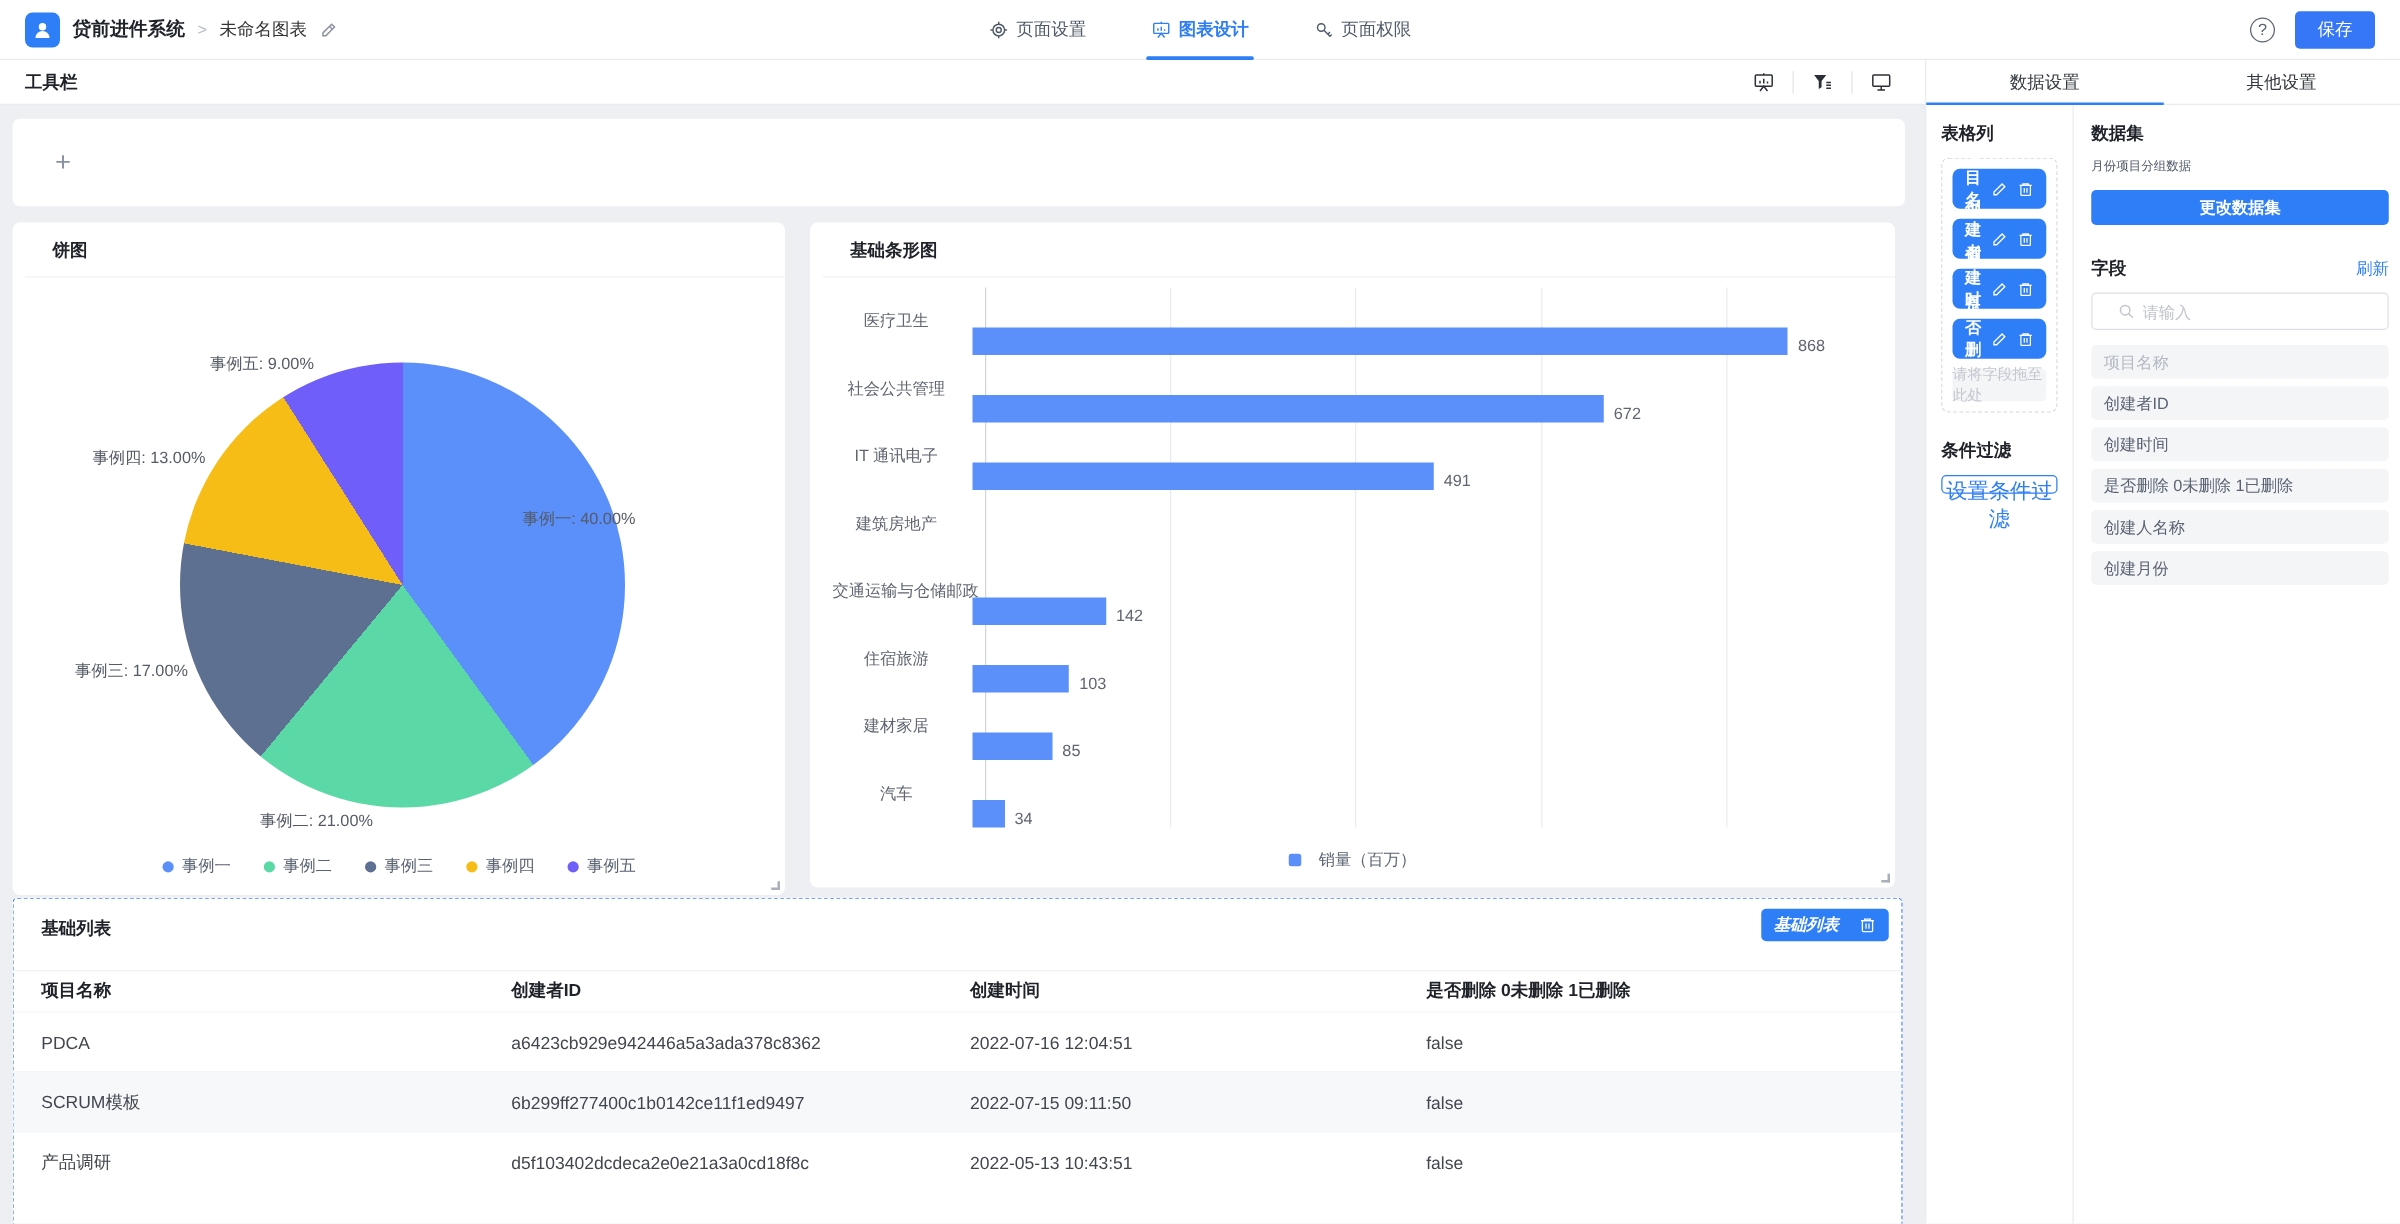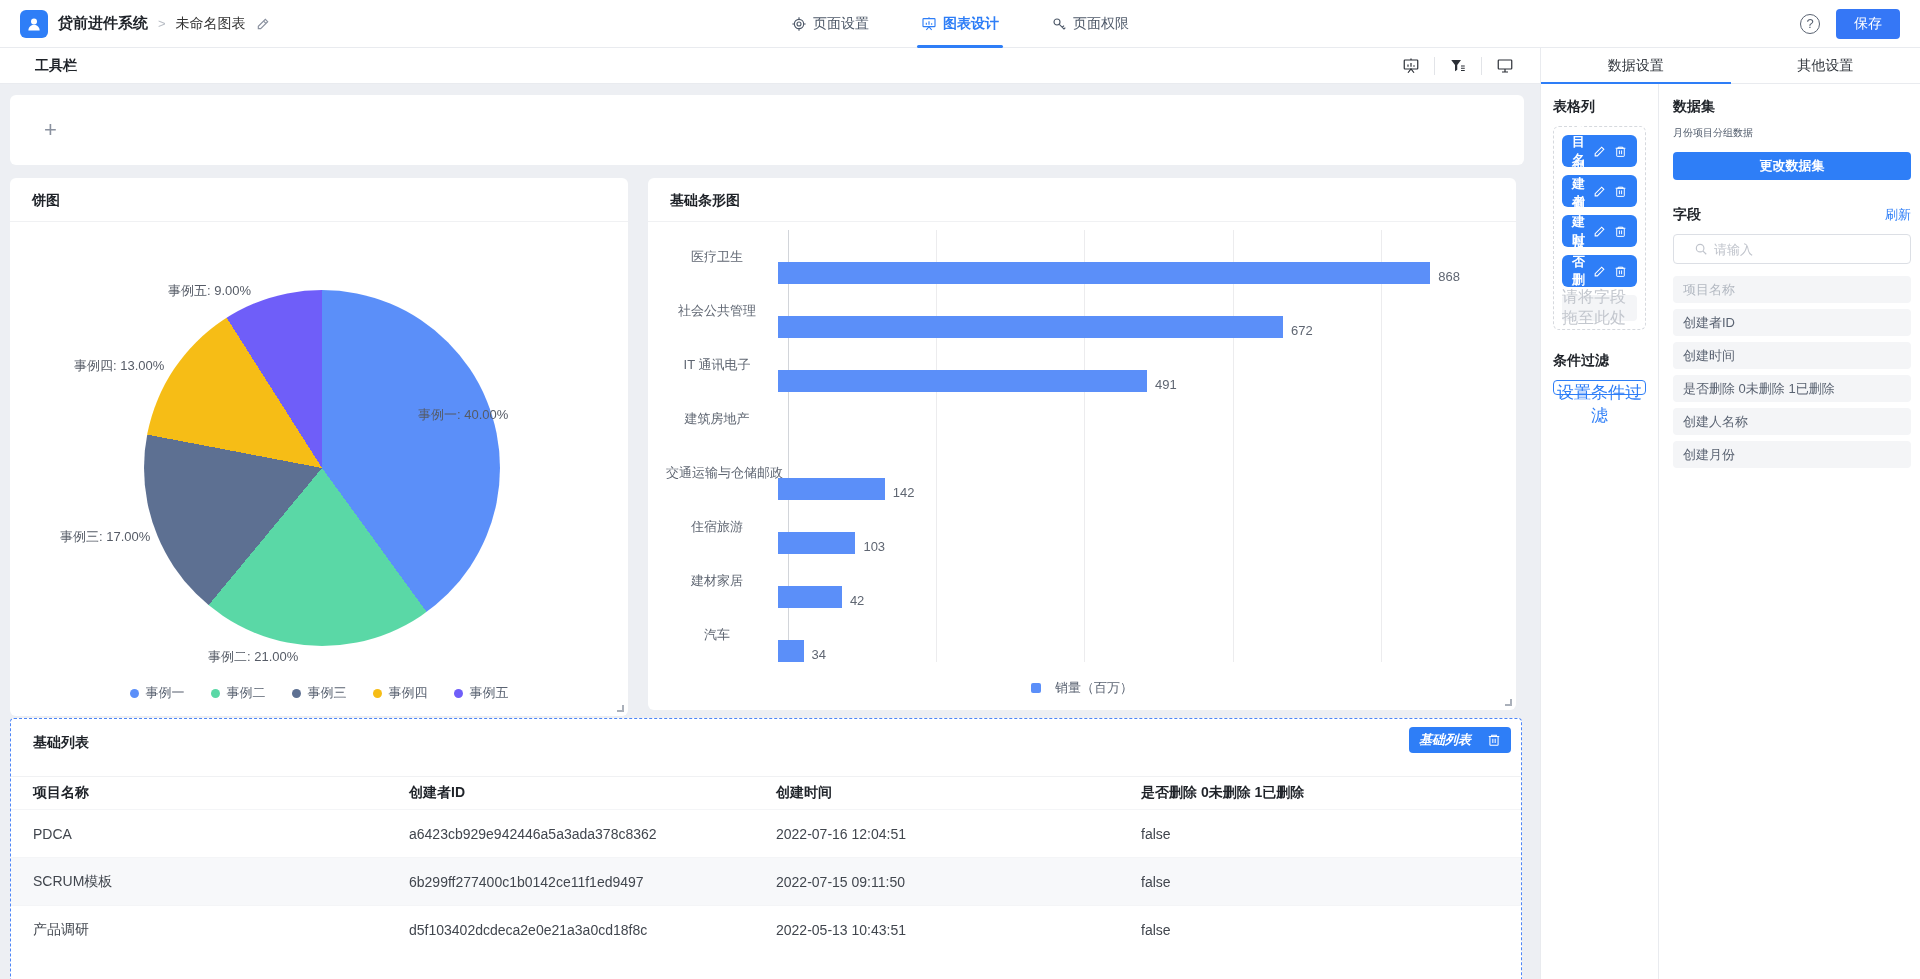--- a/index.html
+++ b/index.html
@@ -18,58 +18,58 @@
   .header-tabs { position:absolute; left:50%; transform:translateX(-50%); height:48px; display:flex; gap:44px; }
   .h-tab { display:flex; align-items:center; gap:6px; color:#4e5969; font-size:14px; cursor:pointer; position:relative; padding:0 4px; }
   .h-tab.active { color:#2e7ef7; font-weight:bold; }
   .h-tab.active::after { content:""; position:absolute; left:0; right:0; bottom:0; height:3px; background:#2e7ef7; border-radius:2px; }
   .header-right { margin-left:auto; display:flex; align-items:center; gap:16px; padding-right:20px; }
   .help-circle { width:20px; height:20px; border:1.5px solid #5a6372; border-radius:50%; color:#5a6372; font-size:13px; display:flex; align-items:center; justify-content:center; cursor:pointer; }
   .save-btn { background:#3577f6; color:#fff; border:none; border-radius:4px; height:30px; padding:0 18px; font-size:14px; font-family:inherit; cursor:pointer; }
 
   
   .toolbar { position:absolute; top:48px; left:0; width:1540px; height:36px; background:#fff; border-bottom:1px solid #e9ebef; display:flex; align-items:center; z-index:20; }
-  .toolbar-title { font-weight:bold; font-size:14px; padding-left:35px; color:#1f2329; }
+  .toolbar-title { font-weight:bold; font-size:14px; padding-left:20px; color:#1f2329; }
   .toolbar-icons { margin-left:auto; display:flex; align-items:center; gap:14px; padding-right:26px; color:#2b2f36; }
   .tb-icon { cursor:pointer; display:flex; }
   .tb-sep { width:1px; height:18px; background:#e2e4e8; }
 
   
   .right-panel { position:absolute; top:48px; right:0; width:380px; bottom:0; background:#fff; border-left:1px solid #e9ebef; z-index:20; }
   .rp-tabs { display:flex; height:36px; border-bottom:1px solid #e9ebef; }
   .rp-tab { flex:1; display:flex; align-items:center; justify-content:center; font-size:14px; color:#33383f; cursor:pointer; position:relative; }
   .rp-tab.active::after { content:""; position:absolute; left:0; right:0; bottom:-1px; height:2px; background:#2e7ef7; }
   .rp-body { display:flex; height:calc(100% - 36px); }
   .rp-col-left { width:187px; border-right:1px solid #e9ebef; padding:14px 12px; }
   .rp-col-right { flex:1; padding:14px 14px; }
   .rp-section-title { font-weight:bold; font-size:14px; color:#1f2329; margin-bottom:10px; }
   .pill-box { border:1px dashed #d6d9de; border-radius:6px; padding:8px; display:flex; flex-direction:column; gap:8px; }
   .pill { background:#2e7ef7; border-radius:6px; height:32px; display:flex; align-items:center; padding:0 10px; color:#fff; font-size:13px; font-weight:bold; cursor:grab; }
   .pill-label { flex:1; }
   .pill-ico { display:flex; margin-left:8px; cursor:pointer; color:#fff; }
-  .drop-hint { background:#f4f5f7; border-radius:4px; height:26px; display:flex; align-items:center; justify-content:center; color:#c3c7ce; font-size:16px; }
+  .drop-hint { background:#f4f5f7; border-radius:4px; height:26px; display:flex; align-items:center; justify-content:center; color:#c3c7ce; font-size:12px; }
   .cond-section { margin-top:22px; }
   .cond-btn { width:100%; height:15px; background:#fff; border:1px solid #2e7ef7; color:#2e7ef7; border-radius:4px; font-size:17px; font-family:inherit; cursor:pointer; }
   .dataset-name { font-size:10px; color:#4e5969; margin-bottom:12px; }
   .change-ds-btn { width:100%; height:28px; background:#2e7ef7; color:#fff; border:none; border-radius:4px; font-size:13px; font-weight:bold; font-family:inherit; cursor:pointer; }
   .fields-head { display:flex; align-items:center; justify-content:space-between; margin-top:26px; margin-bottom:10px; }
   .refresh-link { color:#2e7ef7; font-size:13px; cursor:pointer; }
   .field-search { display:flex; align-items:center; gap:6px; border:1px solid #dcdfe5; border-radius:4px; height:30px; padding:0 20px; margin-bottom:12px; }
   .field-search input { border:none; outline:none; flex:1; font-size:13px; font-family:inherit; color:#333; background:transparent; }
   .field-search input::placeholder { color:#c0c4cc; }
   .field-list { display:flex; flex-direction:column; gap:6px; }
   .field-item { background:#f4f5f7; border-radius:4px; height:27px; display:flex; align-items:center; padding:0 10px; font-size:13px; color:#5a6372; cursor:grab; }
   .field-item.dim { color:#b3b9c2; }
 
   
   .canvas { position:absolute; top:84px; left:0; width:1540px; bottom:0; background:#edeff3; overflow:hidden; }
   .card { position:absolute; background:#fff; border-radius:6px; }
   .add-card { left:10px; top:11px; width:1514px; height:70px; display:flex; align-items:center; padding-left:34px; }
   .add-plus { color:#8a919f; font-size:22px; cursor:pointer; line-height:1; }
-  .chart-card-title { position:absolute; top:0; left:0; right:0; height:44px; line-height:44px; padding-left:22px; font-size:14px; font-weight:bold; color:#1f2329; border-bottom:1px solid #f0f1f3; }
+  .chart-card-title { position:absolute; top:0; left:10px; right:0; height:44px; line-height:44px; padding-left:22px; font-size:14px; font-weight:bold; color:#1f2329; border-bottom:1px solid #f0f1f3; }
   .resize-handle { position:absolute; right:4px; bottom:4px; width:7px; height:7px; border-right:2px solid #aab0ba; border-bottom:2px solid #aab0ba; }
 
   
   .pie-card { left:10px; top:94px; width:618px; height:538px; }
   .pie-circle { position:absolute; left:134px; top:112px; width:356px; height:356px; border-radius:50%; }
   .pie-label { position:absolute; font-size:13px; color:#555b66; white-space:nowrap; }
   .pie-legend { position:absolute; left:0; right:0; top:506px; display:flex; justify-content:center; gap:26px; }
   .legend-item { display:flex; align-items:center; gap:7px; font-size:13px; color:#5a6372; cursor:pointer; }
   .legend-dot { width:9px; height:9px; border-radius:50%; }
 
@@ -375,21 +375,21 @@
             <div class="bar-cat">住宿旅游</div>
             <div class="bar-track">
               <div class="bar-fill" style="width: 10.8421%; background: rgb(91, 143, 249);"></div>
               <span class="bar-val">103</span>
             </div>
           </div>
           <div class="bar-row">
             <div class="bar-cat">建材家居</div>
             <div class="bar-track">
               <div class="bar-fill" style="width: 8.94737%; background: rgb(91, 143, 249);"></div>
-              <span class="bar-val">42</span>
+              <span class="bar-val">85</span>
             </div>
           </div>
           <div class="bar-row">
             <div class="bar-cat">汽车</div>
             <div class="bar-track">
               <div class="bar-fill" style="width: 3.57895%; background: rgb(91, 143, 249);"></div>
               <span class="bar-val">34</span>
             </div>
           </div>
         </div>

